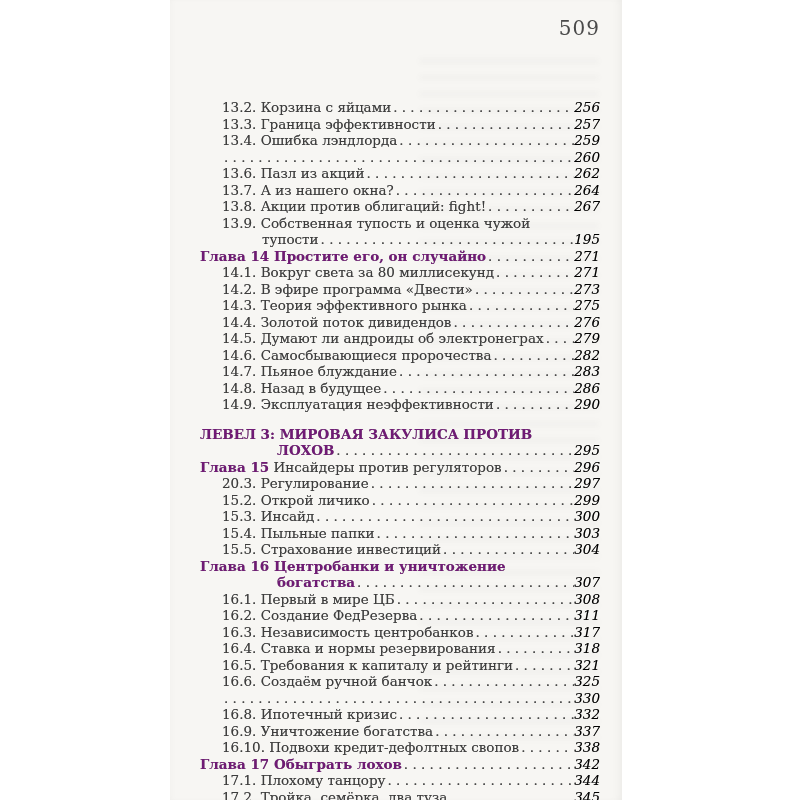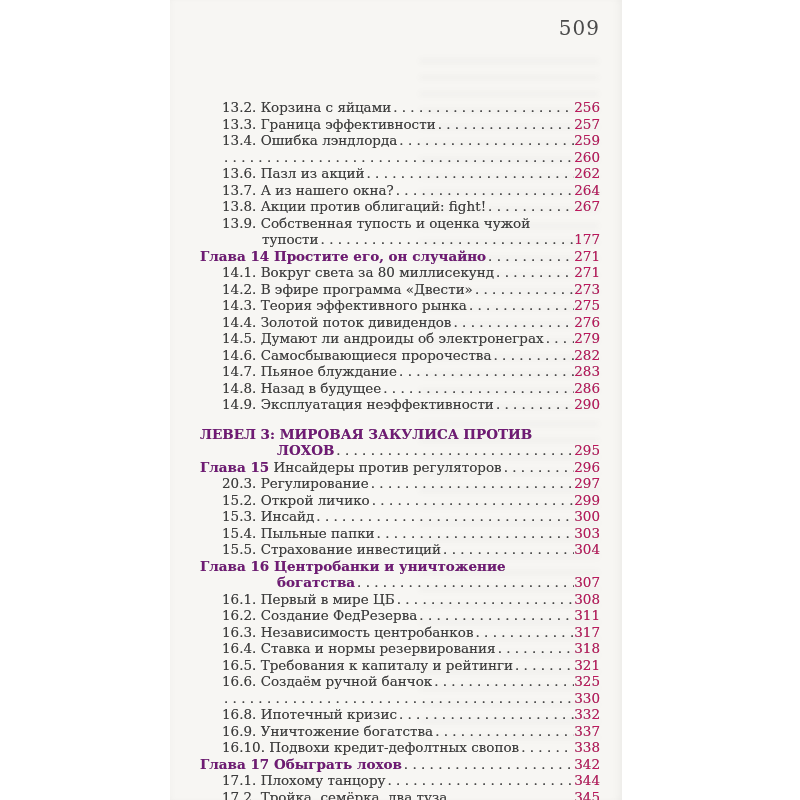--- a/index.html
+++ b/index.html
@@ -63,21 +63,22 @@
     flex:1 1 auto;
     overflow:hidden;
     white-space:nowrap;
     color:#474747;
     margin-left:2px;
     min-width:8px;
   }
   .pg{
     flex:0 0 auto;
     text-align:center;
-    color:#be185d;
+    color:#000000;
+    font-style:italic;
   }
   .lvl-chapter{padding-left:0;}
   .lvl-sub{padding-left:22px;}
   .lvl-cont{padding-left:62px;}
   .lvl-cont2{padding-left:77px;}
   .gap{margin-top:13px;}
 </style>
 </head>
 <body>
 
@@ -119,21 +120,21 @@
           <span class="t">13.8. Акции против облигаций: fight!</span>
           <span class="dots">. . . . . . . . . . . . . . . . . . . . . . . . . . . . . . . . . . . . . . . . . . . . . . . . . . . . . . . . . . . . . . . . . . . . . . . . . . . . . . . . </span>
           <span class="pg">267</span>
         </div>
         <div class="row lvl-sub">
           <span class="t">13.9. Собственная тупость и оценка чужой</span>
         </div>
         <div class="row lvl-cont">
           <span class="t">тупости</span>
           <span class="dots">. . . . . . . . . . . . . . . . . . . . . . . . . . . . . . . . . . . . . . . . . . . . . . . . . . . . . . . . . . . . . . . . . . . . . . . . . . . . . . . . </span>
-          <span class="pg">177</span>
+          <span class="pg">195</span>
         </div>
         <div class="row lvl-chapter">
           <span class="t"><b>Глава 14 Простите его, он случайно</b></span>
           <span class="dots">. . . . . . . . . . . . . . . . . . . . . . . . . . . . . . . . . . . . . . . . . . . . . . . . . . . . . . . . . . . . . . . . . . . . . . . . . . . . . . . . </span>
           <span class="pg">271</span>
         </div>
         <div class="row lvl-sub">
           <span class="t">14.1. Вокруг света за 80 миллисекунд</span>
           <span class="dots">. . . . . . . . . . . . . . . . . . . . . . . . . . . . . . . . . . . . . . . . . . . . . . . . . . . . . . . . . . . . . . . . . . . . . . . . . . . . . . . . </span>
           <span class="pg">271</span>

